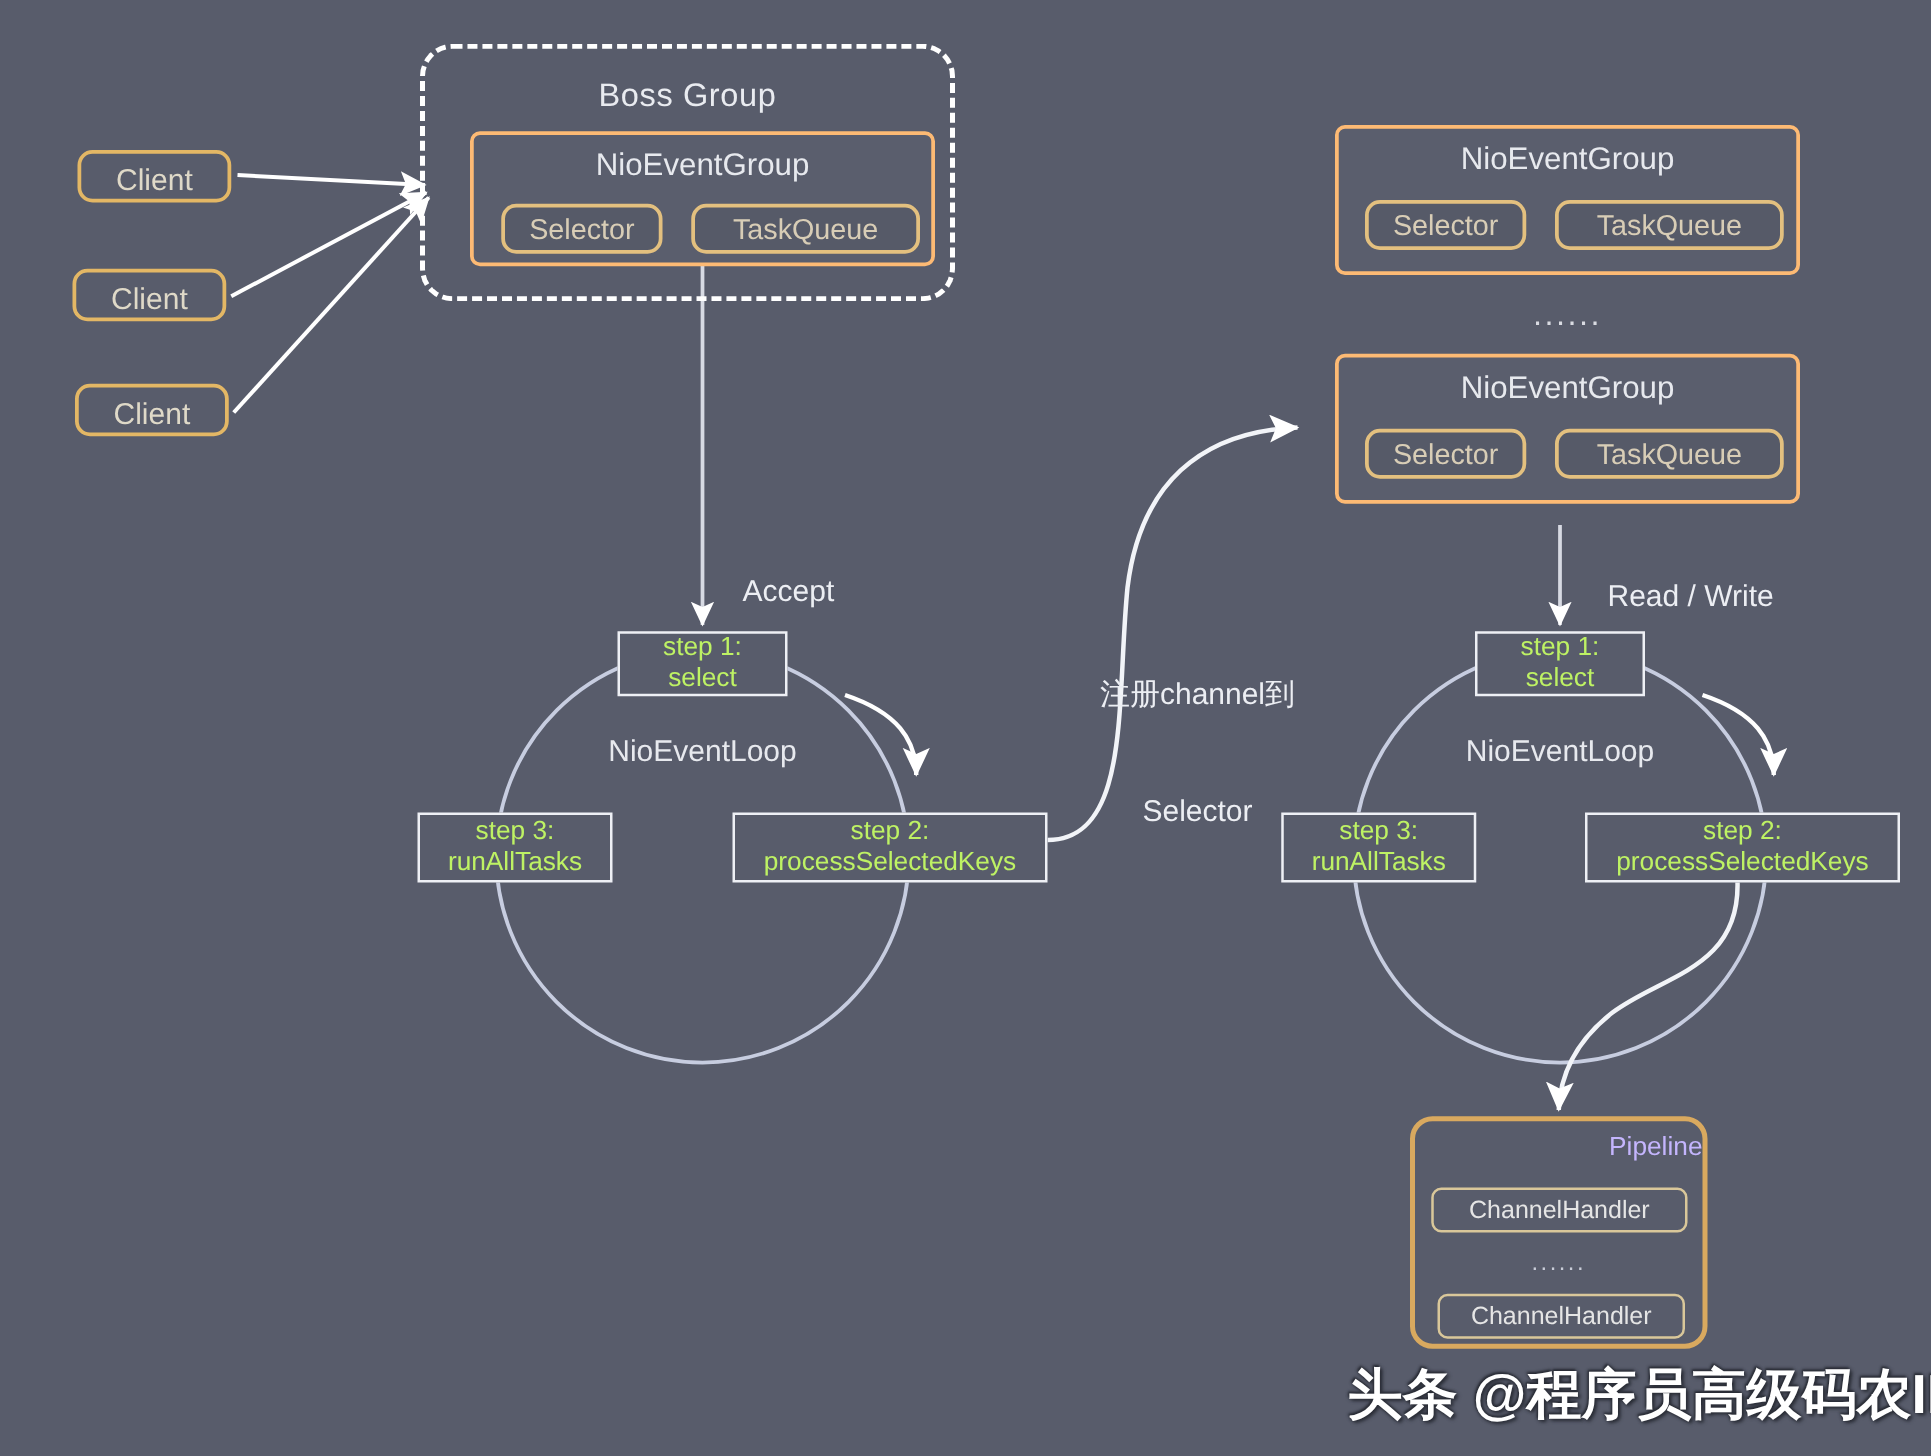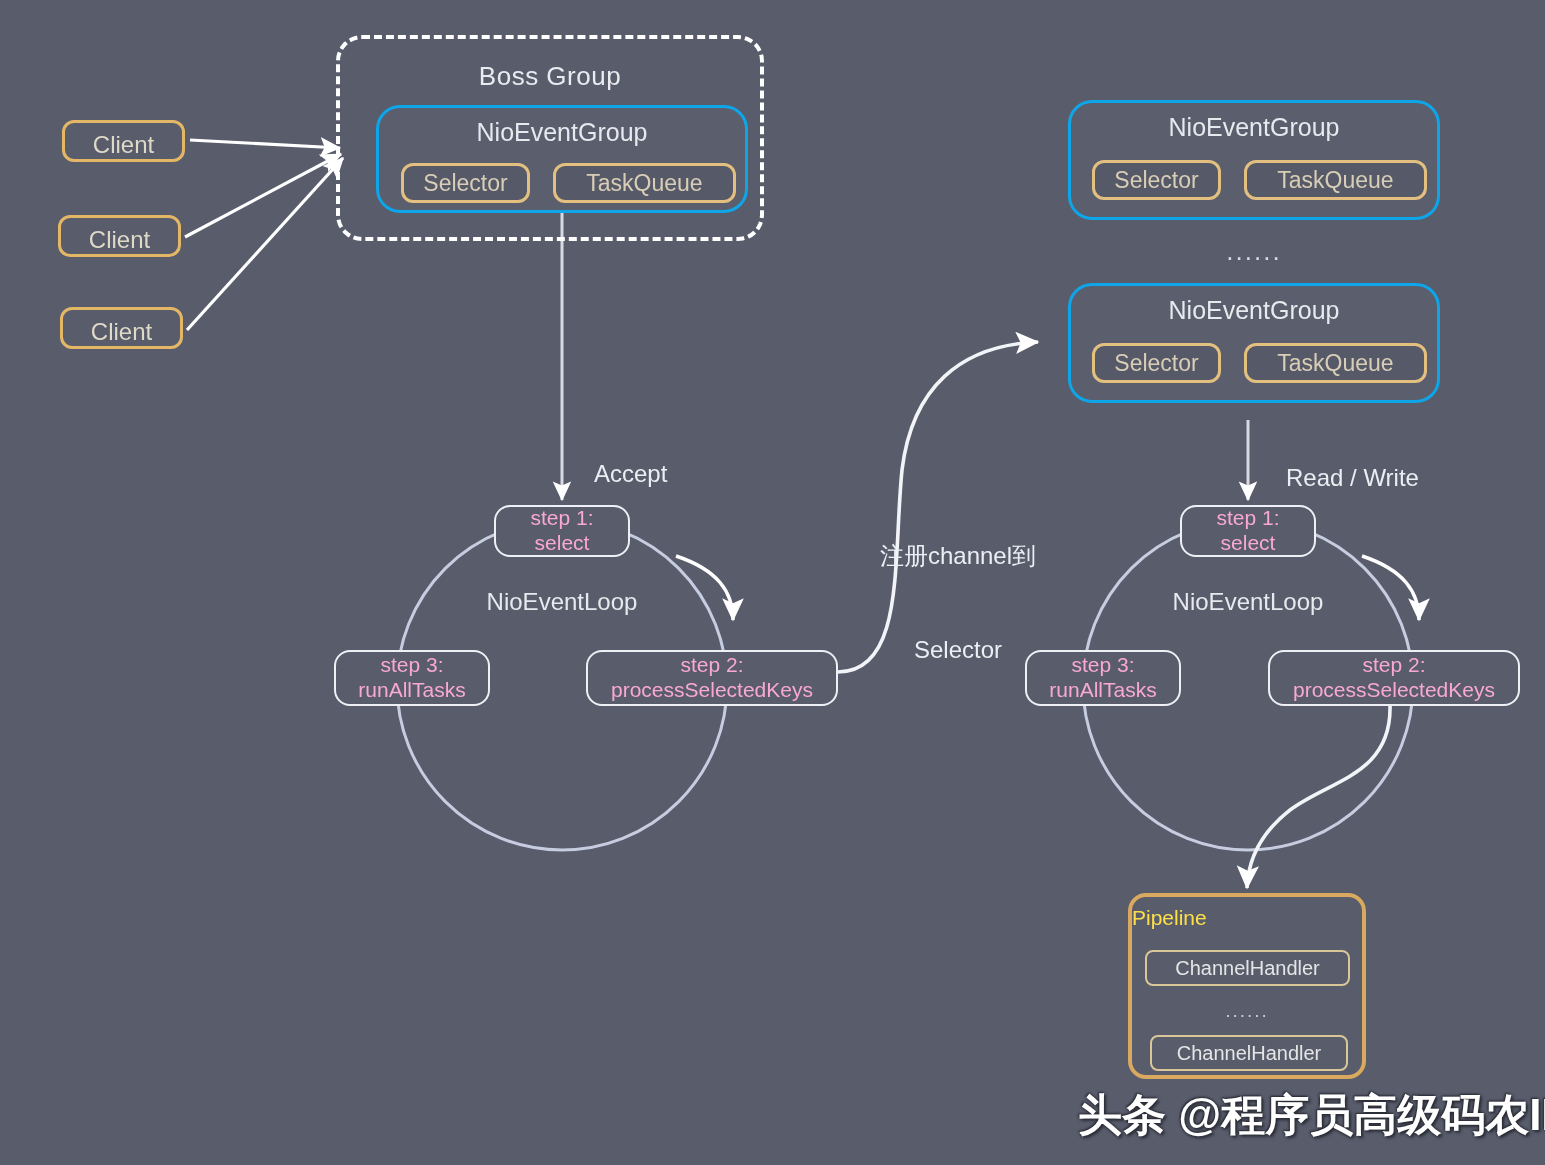--- a/index.html
+++ b/index.html
@@ -21,22 +21,22 @@
   }
   .group-title{
     position:absolute;left:0;right:0;text-align:center;
     color:#e9ebf0;font-size:26px;letter-spacing:.5px;
     font-weight:400;
   }
 
   
   .neg-box{
     position:absolute;
-    border:3px solid #0ea5e9;
-    border-radius:24px;
+    border:3px solid #fdba74;
+    border-radius:8px;
     box-sizing:border-box;
     background:rgba(255,255,255,0.015);
     padding-left:30px;
   }
   .neg-title{
     position:absolute;left:0;right:0;top:10px;text-align:center;
     color:#e7e9ee;font-size:25px;font-weight:400;
   }
 
   
@@ -59,23 +59,23 @@
     box-sizing:border-box;
     color:#dfd9c8;
     display:flex;align-items:flex-end;justify-content:center;
     font-size:24px;
   }
 
   
   .step-box{
     position:absolute;
     border:2px solid #eef0f5;
-    border-radius:16px;
-    box-sizing:border-box;
-    color:#f9a8d4;
+    border-radius:0;
+    box-sizing:border-box;
+    color:#bef264;
     display:flex;flex-direction:column;align-items:center;justify-content:center;
     font-size:21px;line-height:1.18;
     background:#585c6b;
   }
   .step-box span{display:block;}
 
   
   .label{
     position:absolute;color:#eceef3;font-size:24px;white-space:pre;
   }
@@ -89,22 +89,22 @@
   }
 
   
   .pipeline-box{
     position:absolute;
     border:4px solid #d9a95f;
     border-radius:18px;
     box-sizing:border-box;
   }
   .pipeline-title{
-    position:absolute;left:0;right:0;top:9px;text-align:left;
-    color:#fde047;font-size:21px;
+    position:absolute;left:0;right:0;top:9px;text-align:right;
+    color:#c4b5fd;font-size:21px;
   }
   .handler-box{
     position:absolute;
     border:2px solid #d9c79a;
     border-radius:8px;
     box-sizing:border-box;
     color:#e5e5e5;
     display:flex;align-items:center;justify-content:center;
     font-size:20px;
   }

